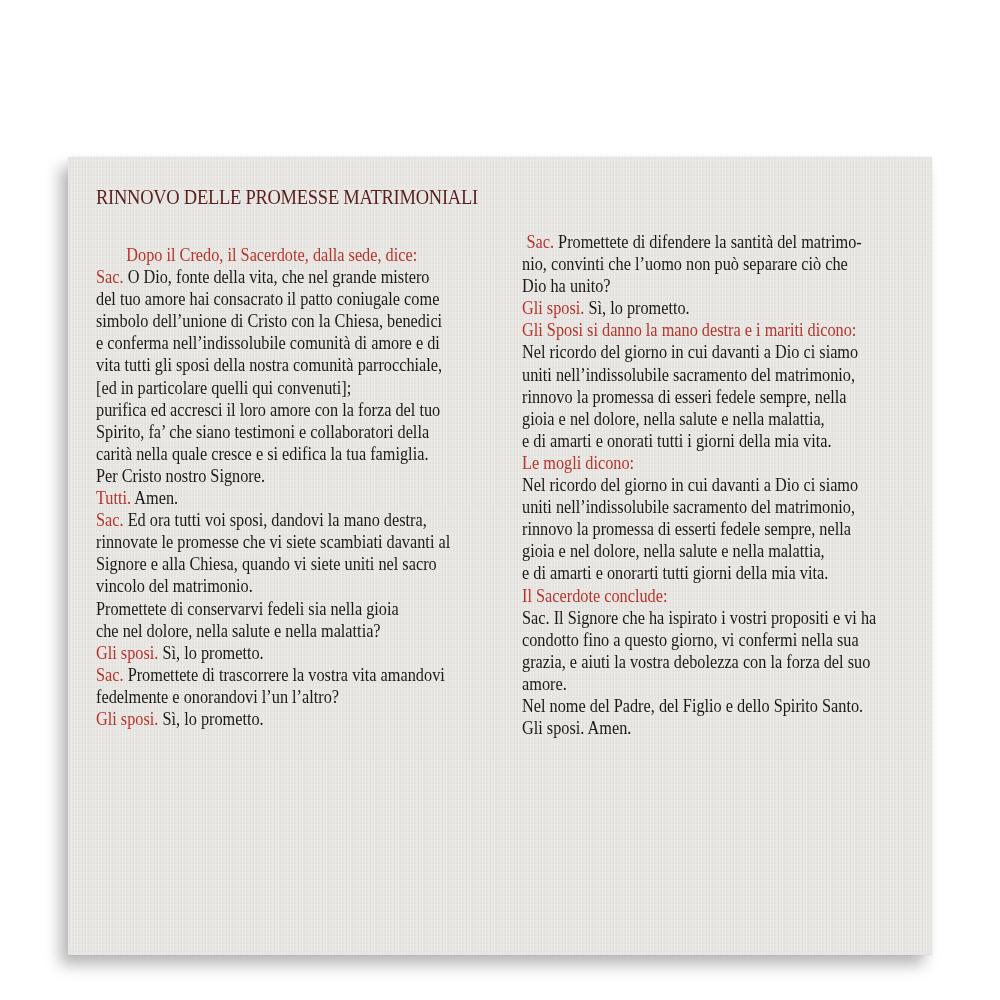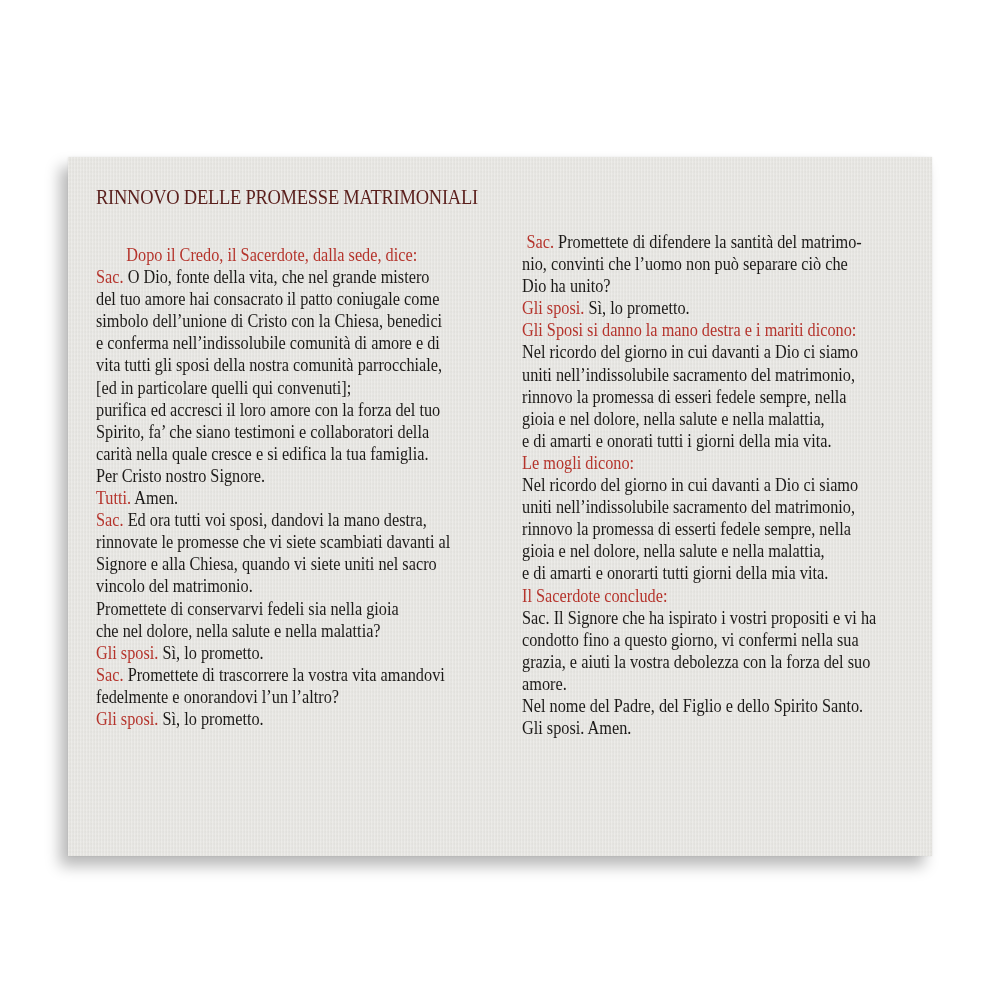--- a/index.html
+++ b/index.html
@@ -1,21 +1,21 @@
 <!DOCTYPE html>
 <html><head>
 <meta charset="utf-8">
 <style>
   html, body { margin:0; padding:0; }
   body {
     width:1000px; height:1000px; background:#ffffff; position:relative; overflow:hidden;
     font-family: "Liberation Serif", "DejaVu Serif", serif;
   }
   .card {
-    position:absolute; left:68px; top:157px; width:864px; height:699px;
+    position:absolute; left:68px; top:157px; width:864px; height:798px;
     background-color:#e9e8e4;
     background-image:
       repeating-linear-gradient(90deg, rgba(255,255,255,0.18) 0px, rgba(255,255,255,0.18) 1px, rgba(0,0,0,0.03) 2px, rgba(0,0,0,0) 3px),
       repeating-linear-gradient(0deg, rgba(0,0,0,0.025) 0px, rgba(255,255,255,0.04) 2px, rgba(0,0,0,0.02) 4px);
     box-shadow: -8px 10px 14px rgba(0,0,0,0.28), 0 0 2px rgba(0,0,0,0.08);
   }
   .title {
     position:absolute; left:28px; top:28px;
     font-size:21.5px; color:#5a1f1c; letter-spacing:-0.3px; white-space:nowrap;
     transform:scaleX(0.86); transform-origin:left top;

